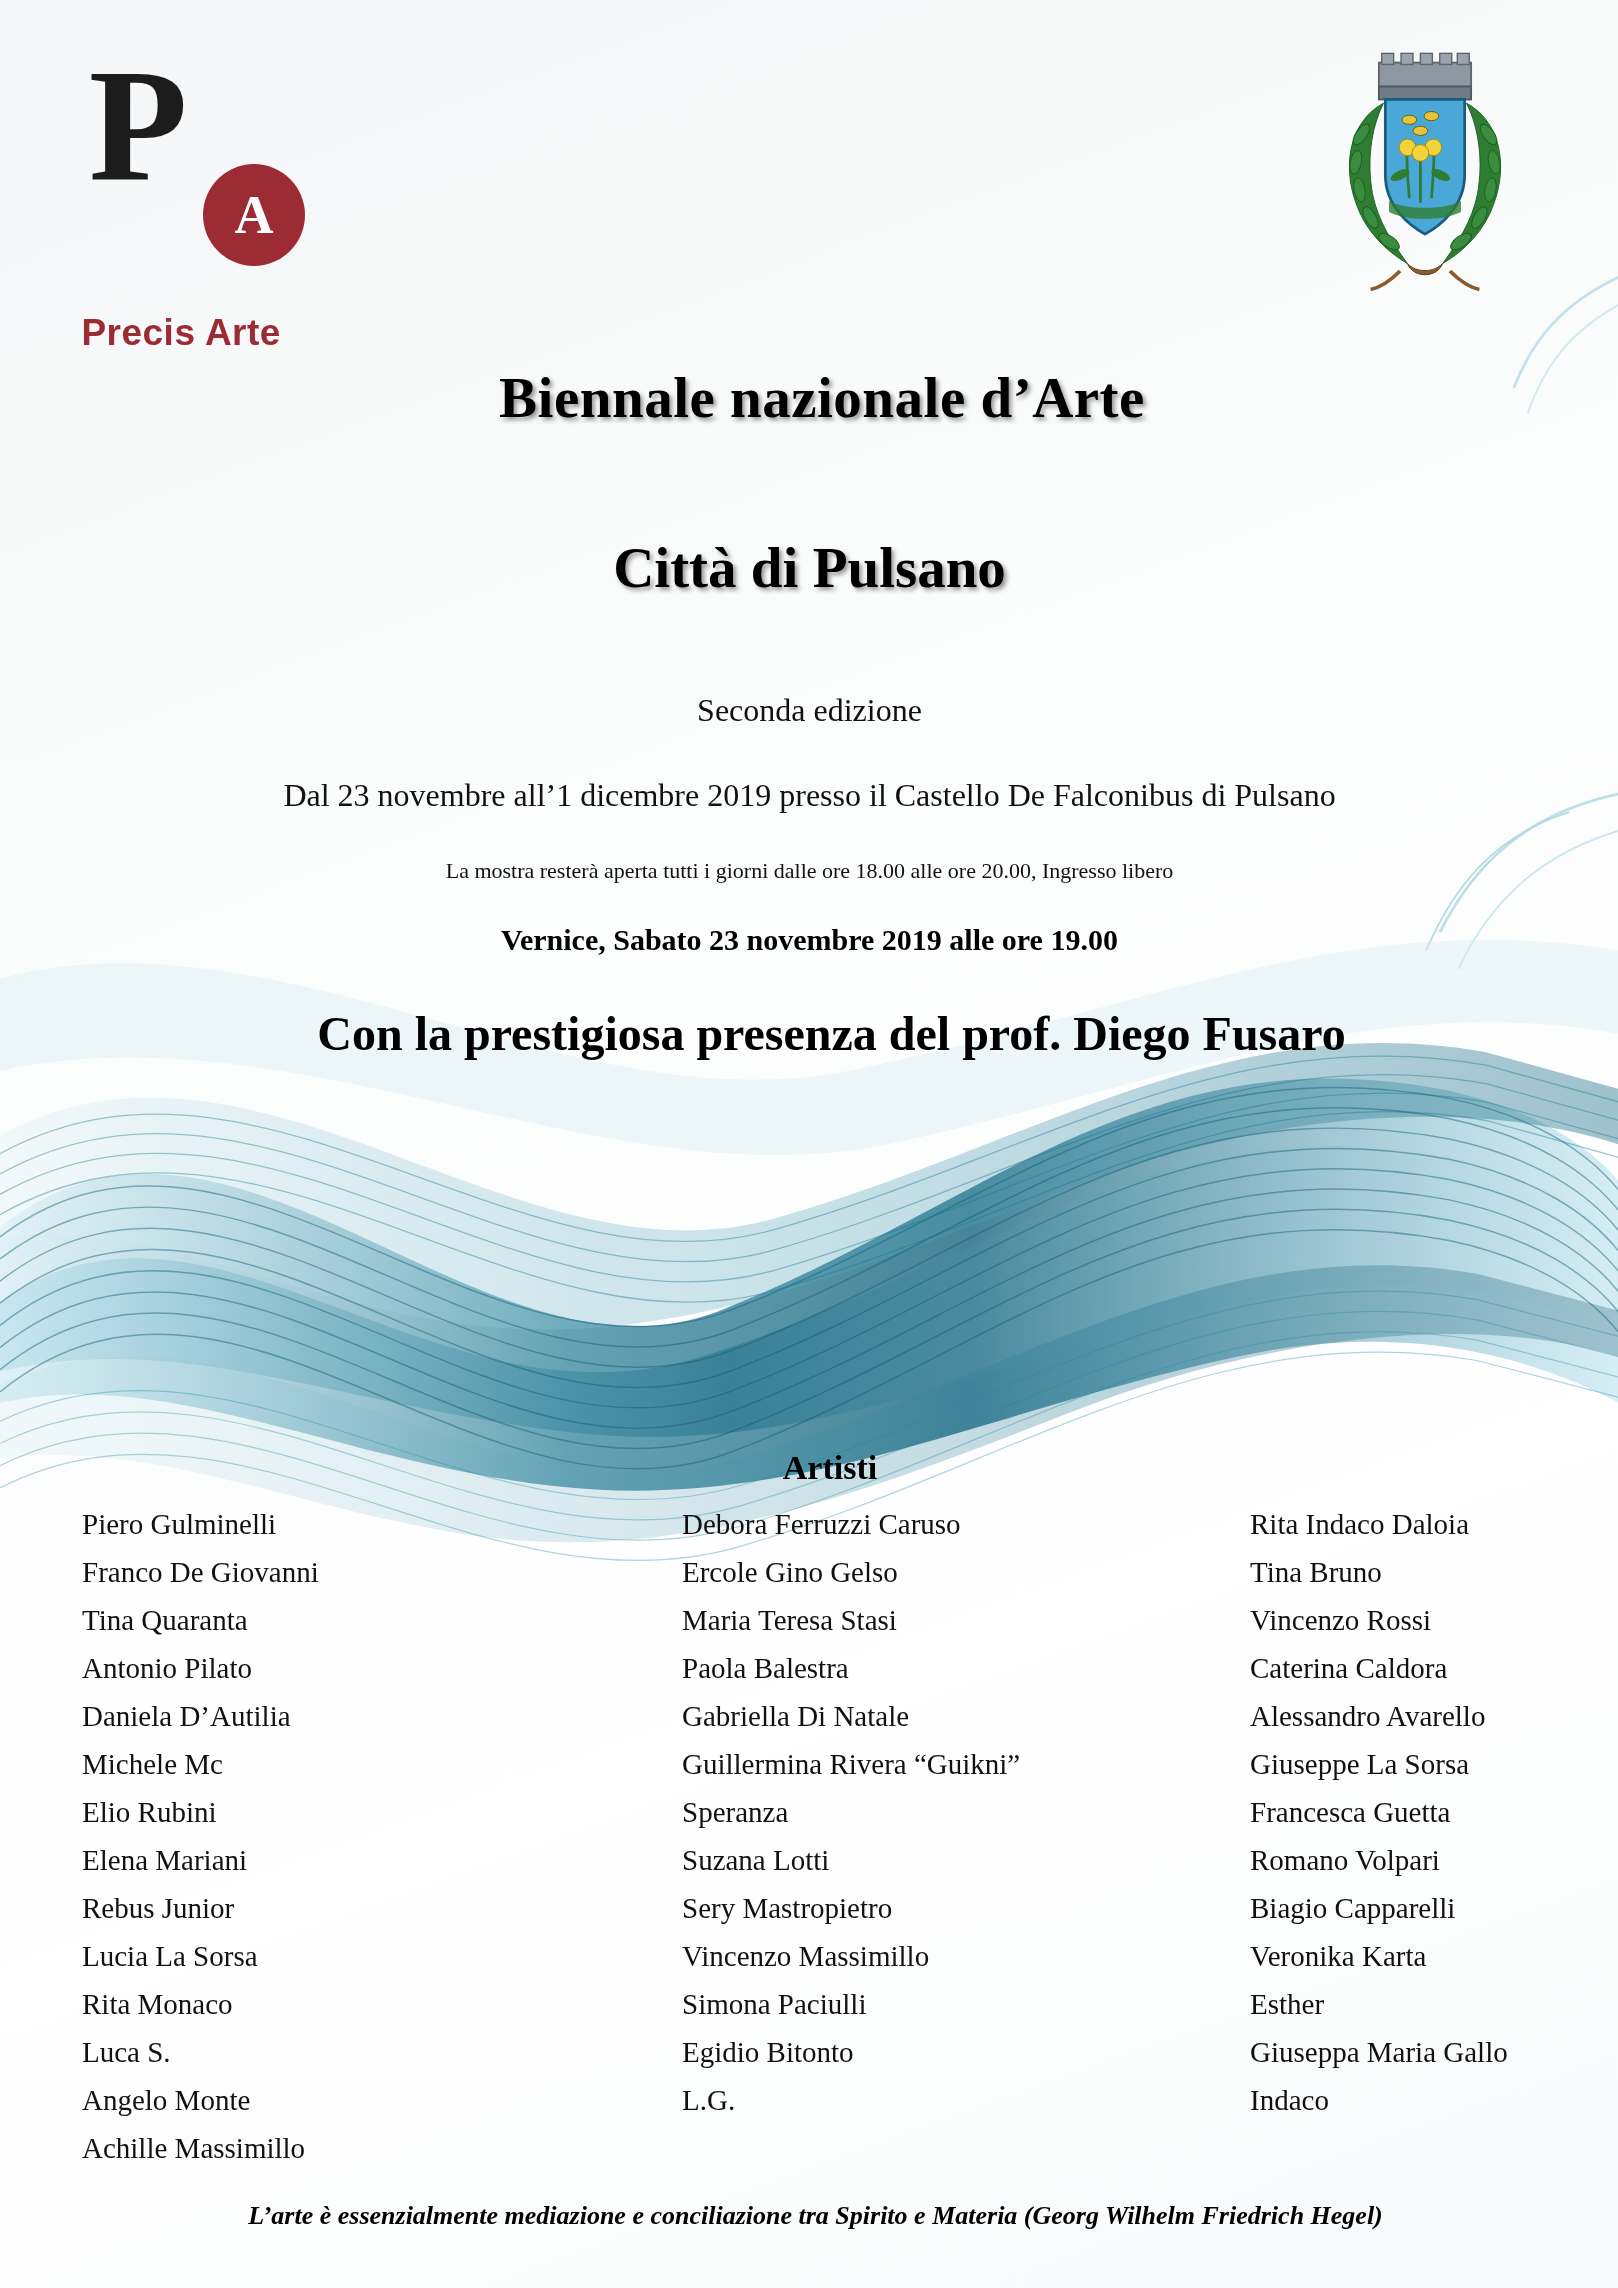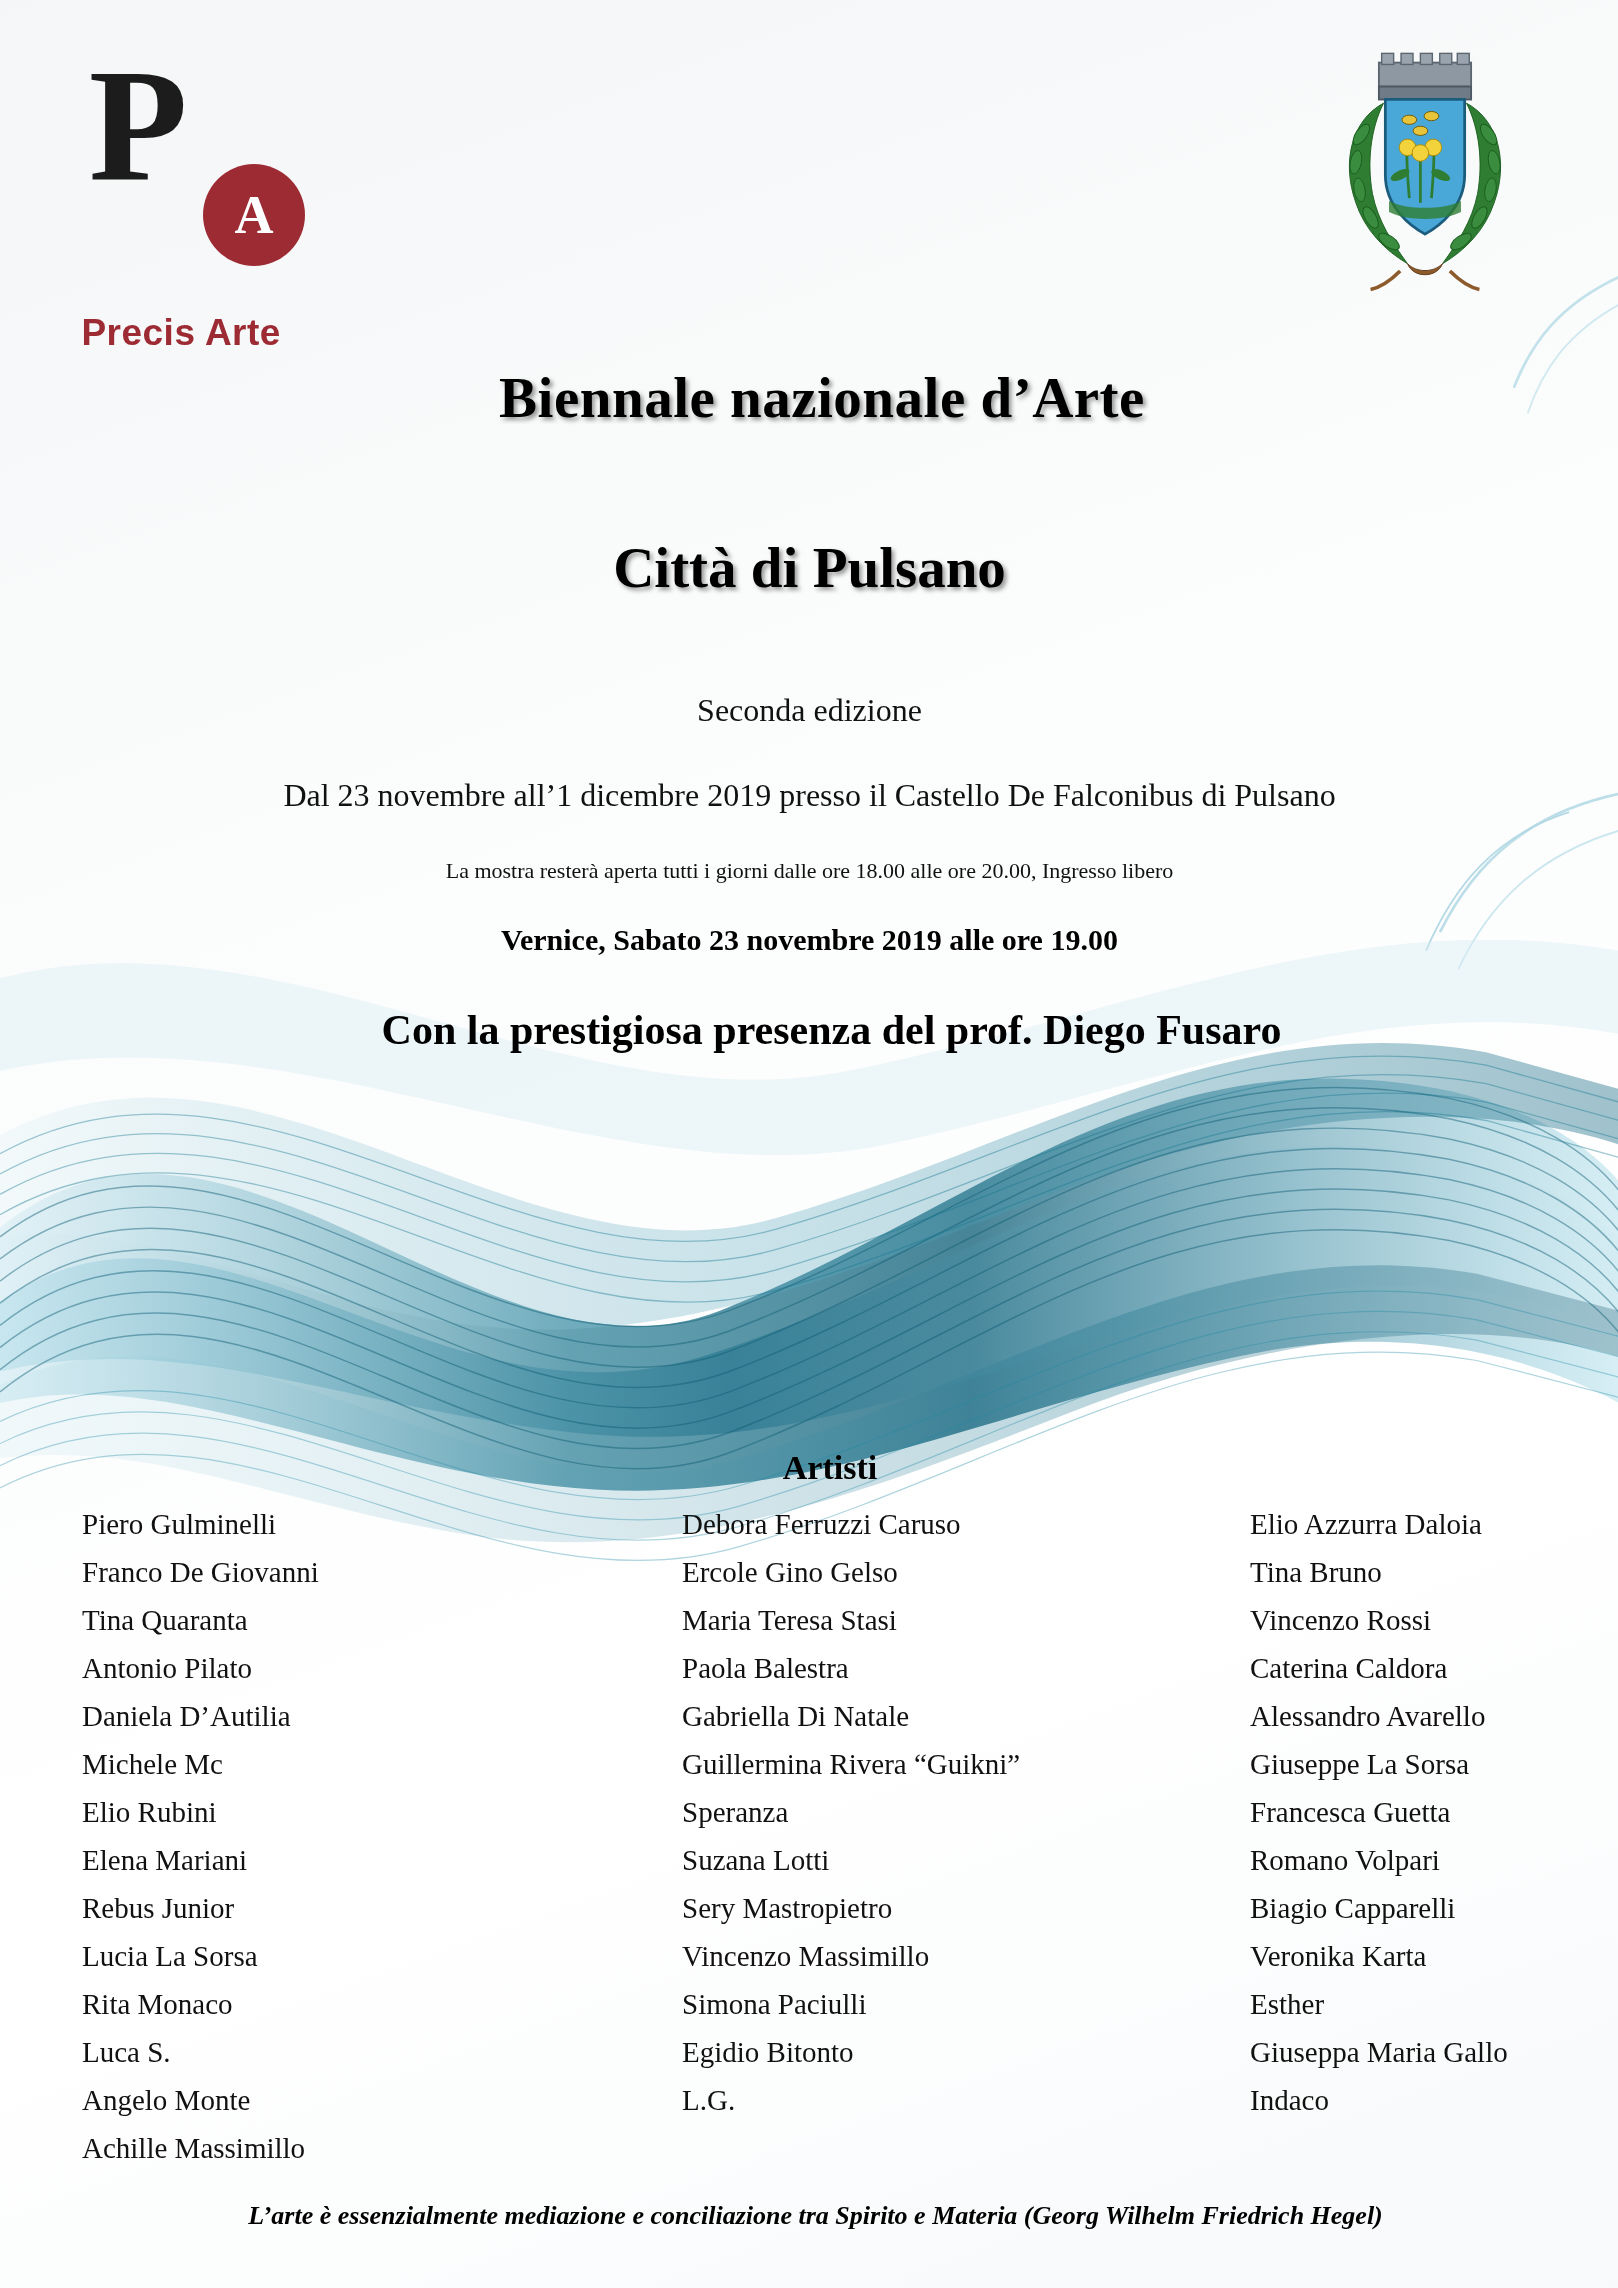--- a/index.html
+++ b/index.html
@@ -112,21 +112,21 @@
     color: #111;
   }
   .vernice {
     top: 923px;
     font-size: 30px;
     font-weight: bold;
     color: #000;
   }
   .guest {
     top: 1006px;
-    font-size: 42px;
+    font-size: 48px;
     font-weight: bold;
     color: #000;
     padding-left: 44px;
   }
 
   
   .artists-title {
     position: absolute;
     left: 0; right: 0;
     top: 1449px;
@@ -340,21 +340,21 @@
       <div class="art-name">Guillermina Rivera “Guikni”</div>
       <div class="art-name">Speranza</div>
       <div class="art-name">Suzana Lotti</div>
       <div class="art-name">Sery Mastropietro</div>
       <div class="art-name">Vincenzo Massimillo</div>
       <div class="art-name">Simona Paciulli</div>
       <div class="art-name">Egidio Bitonto</div>
       <div class="art-name">L.G.</div>
     </div>
     <div class="col-abs c">
-      <div class="art-name">Elio Azzurra Daloia</div>
+      <div class="art-name">Rita Indaco Daloia</div>
       <div class="art-name">Tina Bruno</div>
       <div class="art-name">Vincenzo Rossi</div>
       <div class="art-name">Caterina Caldora</div>
       <div class="art-name">Alessandro Avarello</div>
       <div class="art-name">Giuseppe La Sorsa</div>
       <div class="art-name">Francesca Guetta</div>
       <div class="art-name">Romano Volpari</div>
       <div class="art-name">Biagio Capparelli</div>
       <div class="art-name">Veronika Karta</div>
       <div class="art-name">Esther</div>

